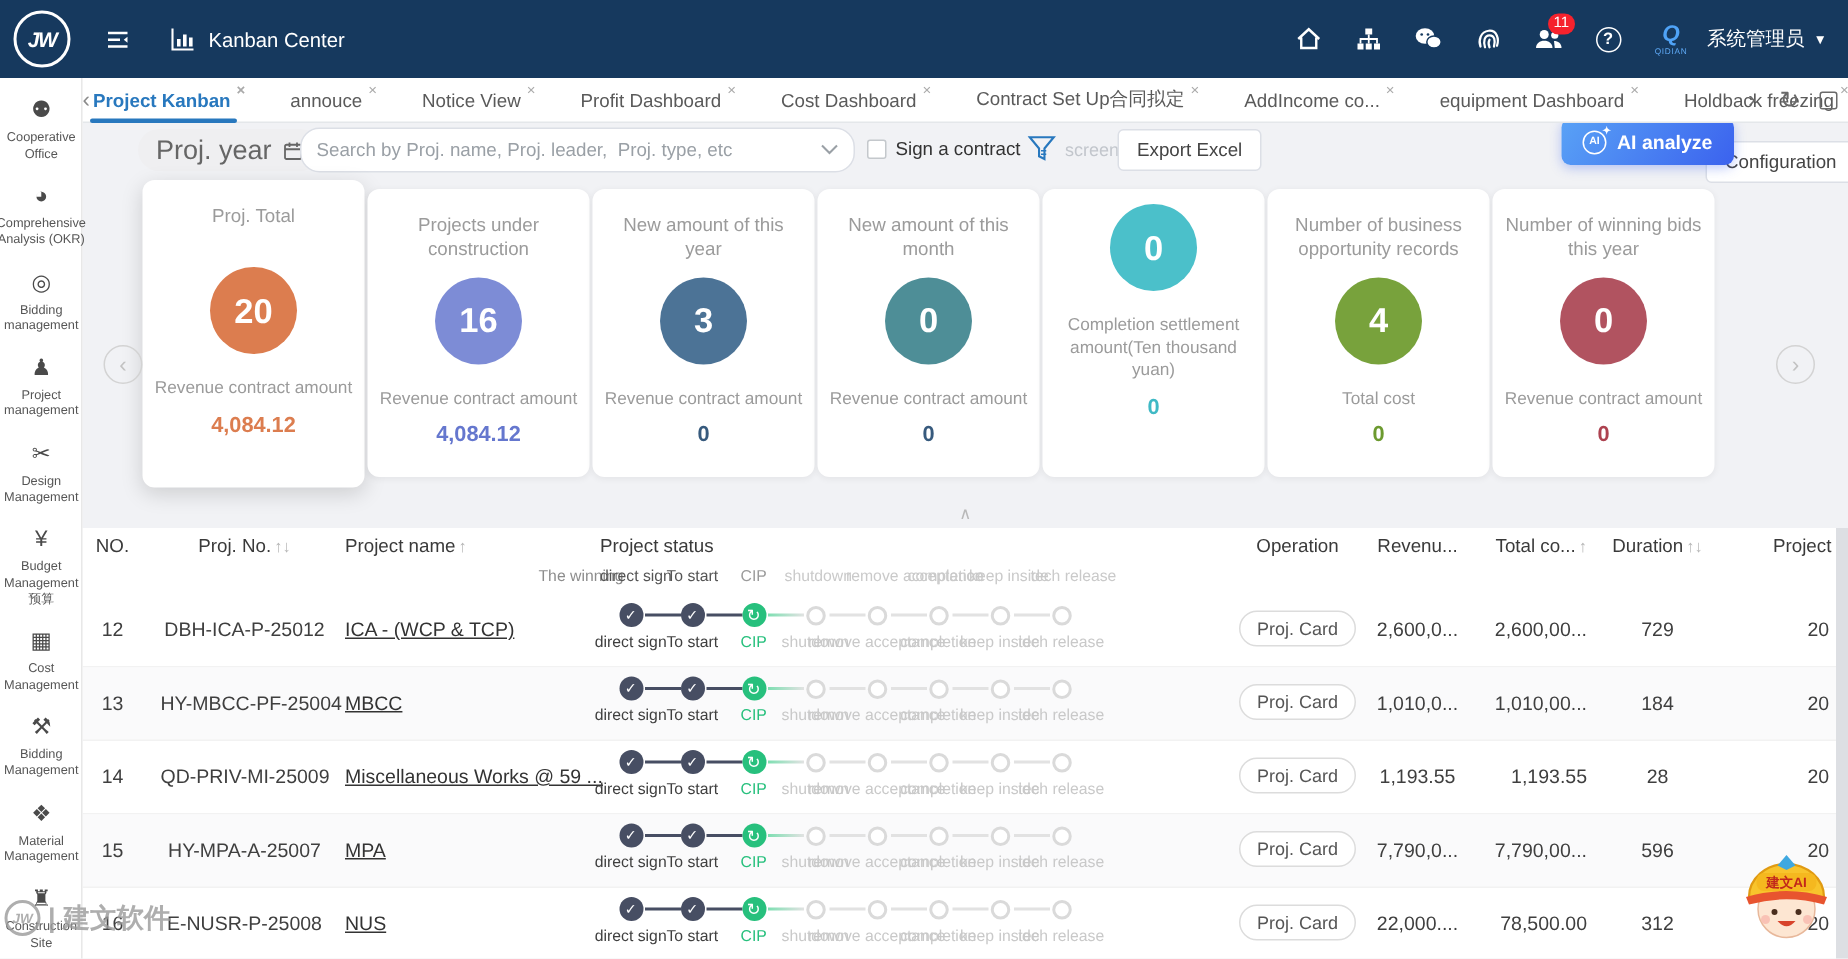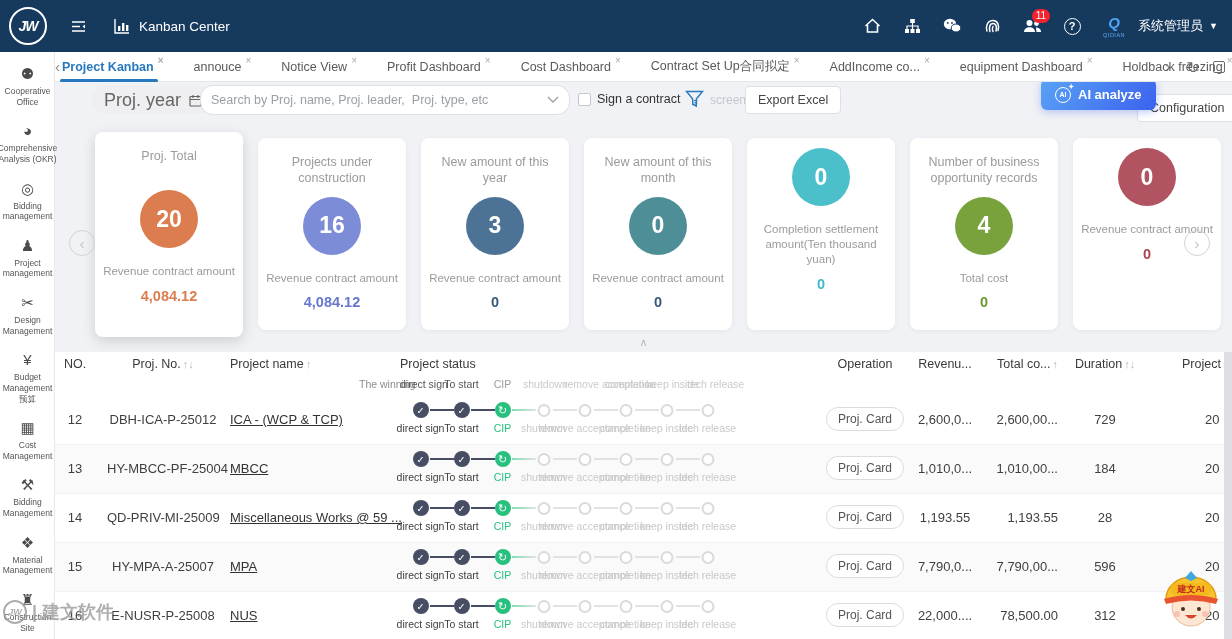--- a/index.html
+++ b/index.html
@@ -54,21 +54,21 @@
   .screen-lbl { position:absolute; left:655px; top:11px; font-size:12px; color:#C2C6CC; }
   .btn { background:#fff; border:1px solid #DCDFE6; border-radius:4px; font-size:12.5px; color:#444; padding:0 12px; height:28px; display:inline-flex; align-items:center; cursor:pointer; font-family:inherit; }
   .export { position:absolute; left:690px; top:4px; }
   .config { position:absolute; left:1082px; top:12px; z-index:1; }
   .ai-btn { position:absolute; left:986px; top:-3px; height:31px; z-index:5; background:linear-gradient(125deg,#59A2F6,#3B62EE); border:none; border-radius:6px; color:#fff; font-size:13px; font-weight:bold; display:flex; align-items:center; gap:7px; padding:0 14px; box-shadow:0 2px 8px rgba(59,98,238,.35); cursor:pointer; font-family:inherit; }
   .ai-ico { position:relative; width:16px; height:16px; border:1.3px solid #fff; border-radius:50%; font-size:7px; font-weight:bold; display:flex; align-items:center; justify-content:center; }
   .ai-ico .sp { position:absolute; top:-5px; right:-4px; font-size:7px; }
 
   
   .car-arrow { position:absolute; top:178px; width:26px; height:26px; border:1px solid #D3D3D3; border-radius:50%; color:#C2C2C2; display:flex; align-items:center; justify-content:center; font-size:15px; background:transparent; cursor:pointer; z-index:5; }
-  .cardrow { position:absolute; left:40px; top:80px; display:flex; gap:15px;justify-content:space-between; }
+  .cardrow { position:absolute; left:40px; top:68px; display:flex; gap:2px;justify-content:space-between; }
   .card { width:148px; height:192px; margin-top:6px; background:#fff; border-radius:8px; box-shadow:0 1px 5px rgba(0,0,0,.06); display:flex; flex-direction:column; align-items:center; cursor:pointer; }
   .card.active { margin-top:0; height:205px; box-shadow:0 4px 14px rgba(0,0,0,.15); }
   .card .ttl { font-size:12.5px; color:#9B9B9B; text-align:center; padding:16px 8px 0; line-height:1.3; min-height:48px; }
   .card .circ { width:58px; height:58px; border-radius:50%; color:#fff; font-size:23px; font-weight:bold; display:flex; align-items:center; justify-content:center; margin:10px 0 16px; }
   .card .met { font-size:11.5px; color:#9B9B9B; text-align:center; line-height:1.3; padding:0 6px; }
   .card .val { font-size:14.5px; margin-top:9px; font-weight:bold; }
 
   .collapse { position:absolute; top:284px; left:50%; transform:translateX(-50%); color:#B9B9B9; font-size:11px; cursor:pointer; }
 
   
@@ -380,20 +380,21 @@
       </div>
 
       <div class="card">
         <div class="ttl">Number of business opportunity records</div>
         <div class="circ" style="background: rgb(120, 162, 60);">4</div>
         <div class="met">Total cost</div>
         <div class="val" style="color: rgb(108, 154, 47);">0</div>
       </div>
 
       <div class="card">
+        <div class="ttl">Number of winning bids this year</div>
         <div class="circ" style="background: rgb(177, 83, 96);">0</div>
         <div class="met">Revenue contract amount</div>
         <div class="val" style="color: rgb(173, 66, 80);">0</div>
       </div>
     </div>
 
   <span class="collapse">∧</span>
 
   <div class="tablewrap">
     <div class="thead">

